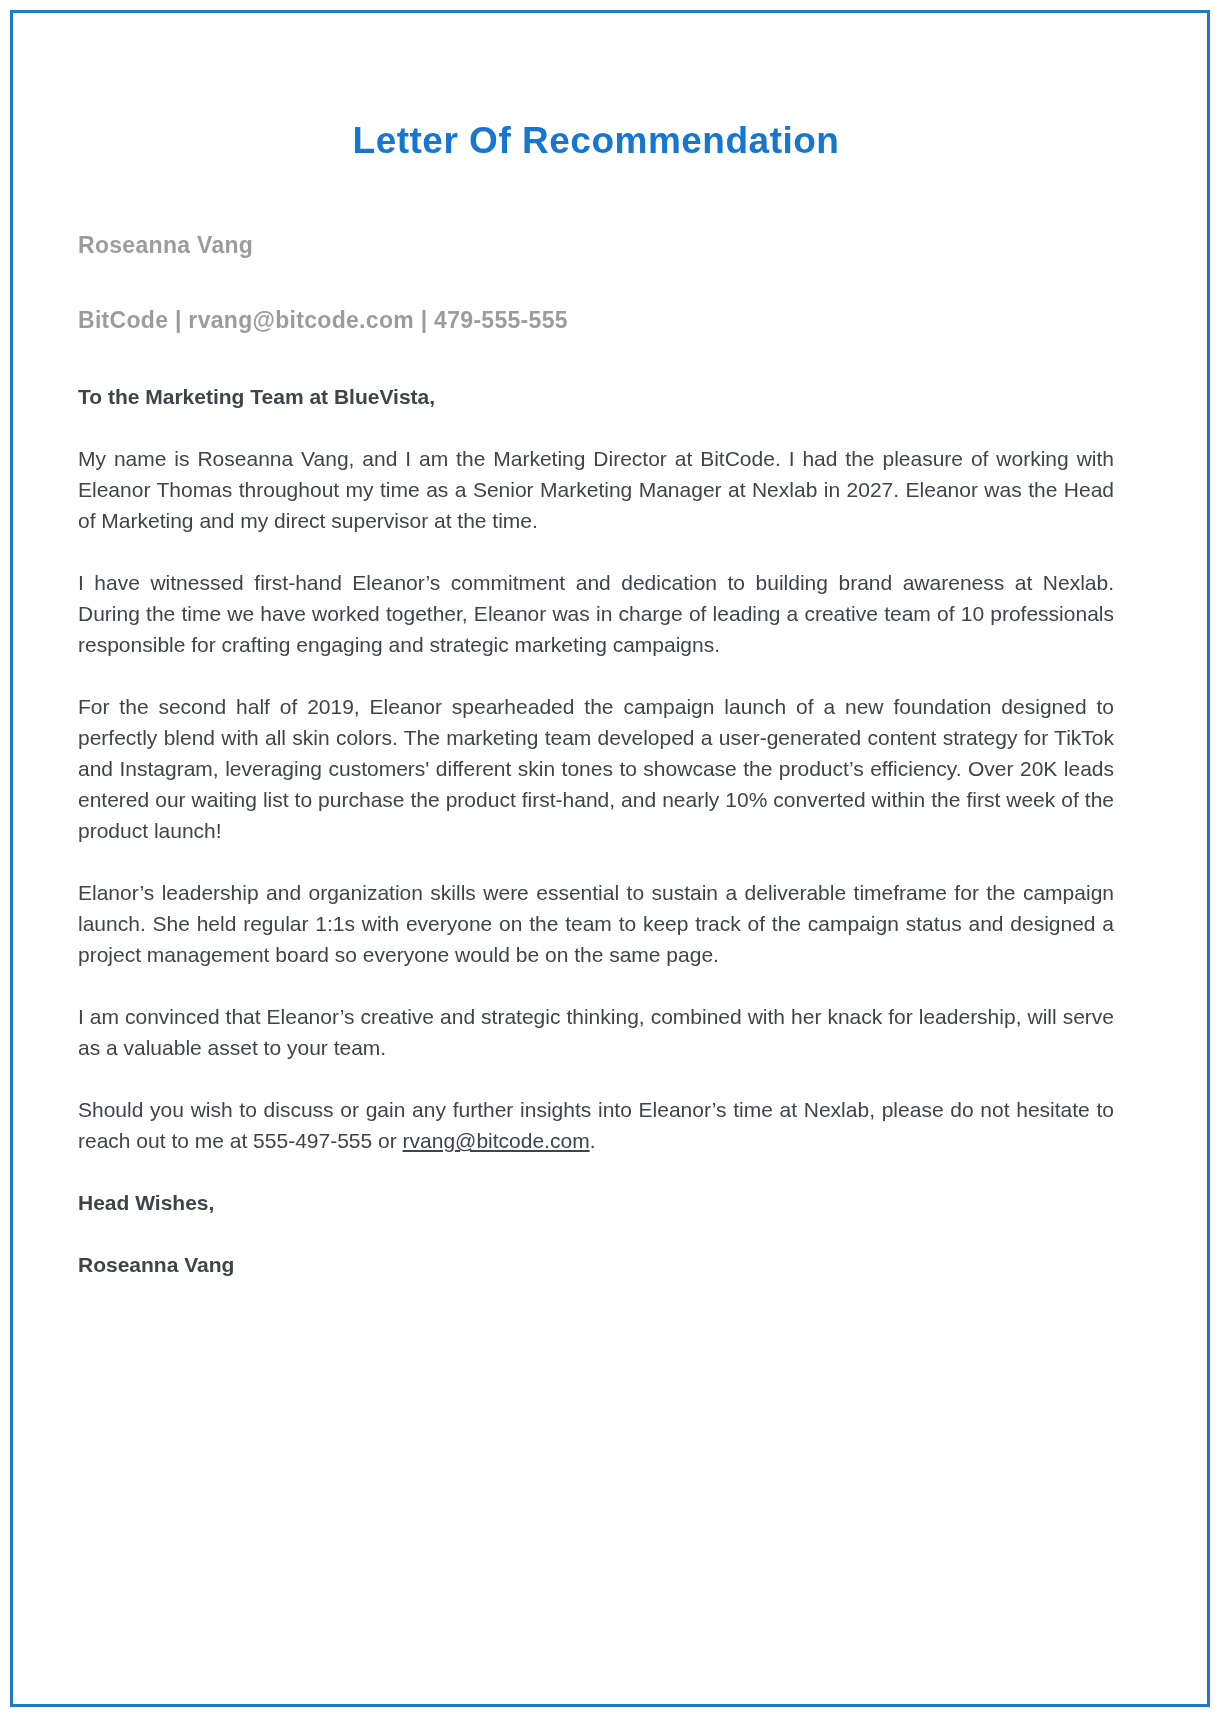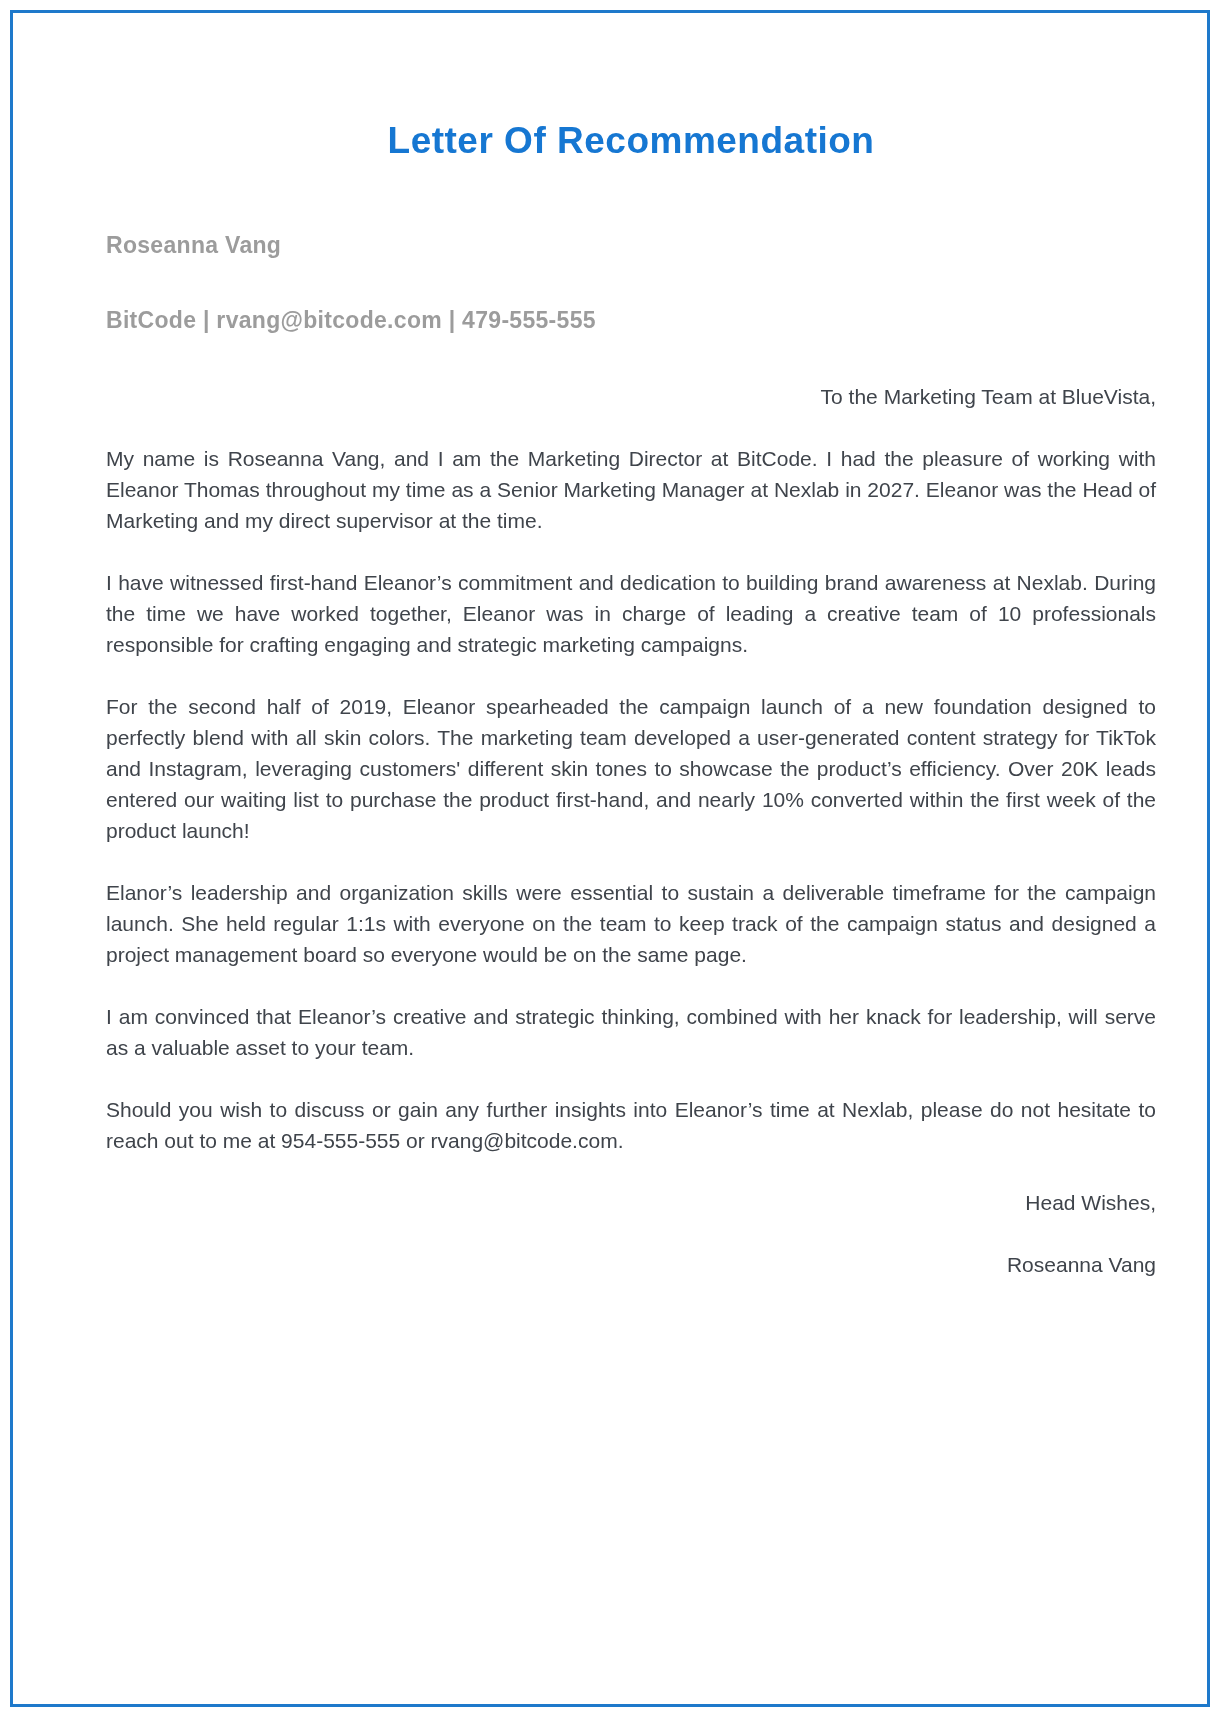--- a/index.html
+++ b/index.html
@@ -13,22 +13,21 @@
     overflow: hidden;
   }
   .page-border {
     position: absolute;
     top: 10px; left: 10px; right: 10px; bottom: 10px;
     border: 3px solid #1e79cb;
     pointer-events: none;
   }
   .content {
     position: relative;
-    padding: 0 64px 0 78px;
-    margin-left: 28px;
+    padding: 0 106px 0 78px;
   }
   .doc-title {
     margin: 118px 0 0 0;
     text-align: center;
     font-size: 37px;
     line-height: 46px;
     font-weight: 700;
     letter-spacing: 0.5px;
     color: #1677d2;
   }
@@ -47,24 +46,26 @@
     margin-top: 46px;
   }
   .letter-body p {
     margin: 0 0 31px 0;
     font-size: 21px;
     line-height: 31px;
     color: #3f444b;
     text-align: justify;
   }
   .letter-body p.no-justify {
-    text-align: right;
+    text-align: left;
+    font-weight: bold;
   }
   .email-link {
     color: inherit;
+    text-decoration: underline;
     cursor: pointer;
   }
 </style>
 </head>
 <body>
 
 <div class="page-border"></div>
 
 <div class="content">
 
@@ -81,20 +82,20 @@
     <p>My name is Roseanna Vang, and I am the Marketing Director at BitCode. I had the pleasure of working with Eleanor Thomas throughout my time as a Senior Marketing Manager at Nexlab in 2027. Eleanor was the Head of Marketing and my direct supervisor at the time.</p>
 
     <p>I have witnessed first-hand Eleanor’s commitment and dedication to building brand awareness at Nexlab. During the time we have worked together, Eleanor was in charge of leading a creative team of 10 professionals responsible for crafting engaging and strategic marketing campaigns.</p>
 
     <p>For the second half of 2019, Eleanor spearheaded the campaign launch of a new foundation designed to perfectly blend with all skin colors. The marketing team developed a user-generated content strategy for TikTok and Instagram, leveraging customers' different skin tones to showcase the product’s efficiency. Over 20K leads entered our waiting list to purchase the product first-hand, and nearly 10% converted within the first week of the product launch!</p>
 
     <p>Elanor’s leadership and organization skills were essential to sustain a deliverable timeframe for the campaign launch. She held regular 1:1s with everyone on the team to keep track of the campaign status and designed a project management board so everyone would be on the same page.</p>
 
     <p>I am convinced that Eleanor’s creative and strategic thinking, combined with her knack for leadership, will serve as a valuable asset to your team.</p>
 
-    <p><span>Should you wish to discuss or gain any further insights into Eleanor’s time at Nexlab, please do not hesitate to reach out to me at 954-555-555 or </span><a class="email-link">rvang@bitcode.com</a><span>.</span></p>
+    <p><span>Should you wish to discuss or gain any further insights into Eleanor’s time at Nexlab, please do not hesitate to reach out to me at 555-497-555 or </span><a class="email-link">rvang@bitcode.com</a><span>.</span></p>
 
     <p class="no-justify">Head Wishes,</p>
 
     <p class="no-justify">Roseanna Vang</p>
   </div>
 
 </div>
 
 </body></html>

